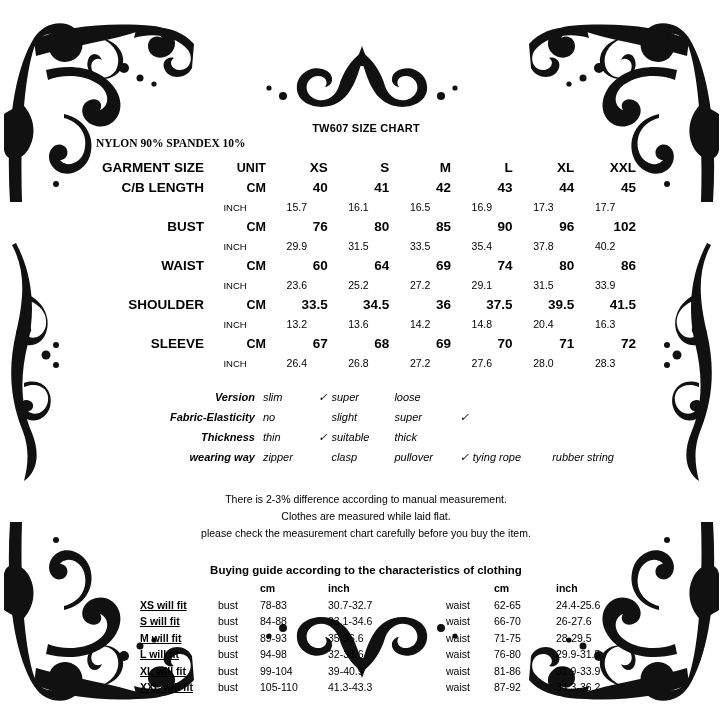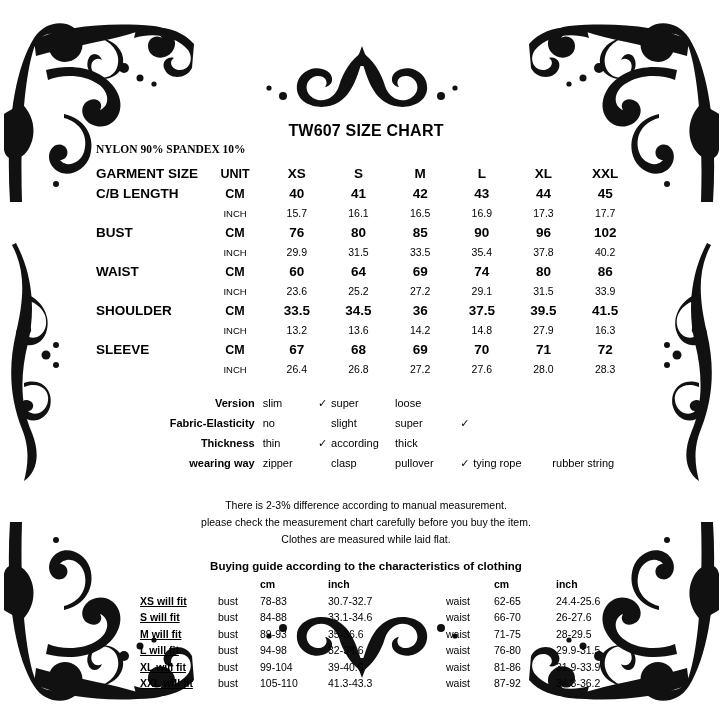--- a/index.html
+++ b/index.html
@@ -35,21 +35,21 @@
 
   
   .content {
     position: absolute;
     left: 96px;
     top: 122px;
     width: 540px;
   }
   .title {
     text-align: center;
-    font-size: 16px;
+    font-size: 11px;
     font-weight: bold;
     letter-spacing: .2px;
   }
   .subtitle {
     text-align: left;
     font-size: 11.5px;
     font-weight: bold;
     margin-top: 3px;
     margin-bottom: 9px;
     font-family: Liberation Serif, serif;
@@ -60,36 +60,37 @@
     table-layout: fixed;
   }
   table.size td {
     padding: 0;
     vertical-align: baseline;
     line-height: 19px;
   }
   .c-label { width: 108px; font-size: 13.5px; font-weight: bold; }
   .c-unit  { width: 62px; text-align: center; }
   .c-val   { text-align: center; }
-  tr.main td { font-size: 13.5px; font-weight: bold; }
+  tr.main td { font-size: 13.5px; font-weight: bold; text-align: right; }
   tr.sub td  { font-size: 10.5px; font-weight: normal; }
   tr.sub td.c-unit { font-size: 9.5px; }
   tr.main td.c-unit { font-size: 12.5px; }
 
   
   .options {
     margin-top: 14px;
     margin-left: 62px;
     font-size: 11px;
   }
   .options table { border-collapse: collapse; }
   .options td {
     padding: 1.5px 0;
     line-height: 17px;
     vertical-align: baseline;
+    font-style: italic;
   }
   .opt-name {
     font-weight: bold;
     text-align: right;
     padding-right: 8px !important;
     width: 102px;
   }
   .opt-v1 { width: 54px; }
   .opt-v2 { width: 66px; }
   .opt-v3 { width: 64px; }
@@ -101,21 +102,21 @@
   .notes {
     margin-top: 24px;
     text-align: center;
     font-size: 10.5px;
     line-height: 17px;
   }
   .guide-head {
     text-align: center;
     font-weight: bold;
     font-size: 11.5px;
-    margin-top: 12px;
+    margin-top: 22px;
     margin-bottom: 4px;
   }
   
   .guide {
     margin-left: 44px;
     font-size: 10.5px;
   }
   .guide table { border-collapse: collapse; }
   .guide td {
     padding: 0;
@@ -340,21 +341,21 @@
           <td class="c-val">39.5</td>
           <td class="c-val">41.5</td>
         </tr>
         <tr class="sub">
           <td class="c-label"></td>
           <td class="c-unit">INCH</td>
           <td class="c-val">13.2</td>
           <td class="c-val">13.6</td>
           <td class="c-val">14.2</td>
           <td class="c-val">14.8</td>
-          <td class="c-val">27.9</td>
+          <td class="c-val">20.4</td>
           <td class="c-val">16.3</td>
         </tr>
 
         <tr class="main">
           <td class="c-label">SLEEVE</td>
           <td class="c-unit">CM</td>
           <td class="c-val">67</td>
           <td class="c-val">68</td>
           <td class="c-val">69</td>
           <td class="c-val">70</td>
@@ -394,21 +395,21 @@
             <td class="opt-v2">slight</td>
             <td class="opt-v3">super</td>
             <td class="check">✓</td>
             <td class="opt-v4"></td>
             <td class="opt-v5"></td>
           </tr>
           <tr>
             <td class="opt-name">Thickness</td>
             <td class="opt-v1">thin</td>
             <td class="check">✓</td>
-            <td class="opt-v2">according</td>
+            <td class="opt-v2">suitable</td>
             <td class="opt-v3">thick</td>
             <td class="check"></td>
             <td class="opt-v4"></td>
             <td class="opt-v5"></td>
           </tr>
           <tr>
             <td class="opt-name">wearing way</td>
             <td class="opt-v1">zipper</td>
             <td class="check"></td>
             <td class="opt-v2">clasp</td>
@@ -416,22 +417,22 @@
             <td class="check">✓</td>
             <td class="opt-v4">tying rope</td>
             <td class="opt-v5">rubber string</td>
           </tr>
         </tbody>
       </table>
     </div>
 
     <div class="notes">
       <div>There is 2-3% difference according to manual measurement.</div>
+      <div>Clothes are measured while laid flat.</div>
       <div>please check the measurement chart carefully before you buy the item.</div>
-      <div>Clothes are measured while laid flat.</div>
     </div>
 
     <div class="guide-head">Buying guide according to the characteristics of clothing</div>
 
     <div class="guide">
       <table>
         <tbody>
           <tr class="g-head">
             <td class="g-size"></td>
             <td class="g-bust"></td>

